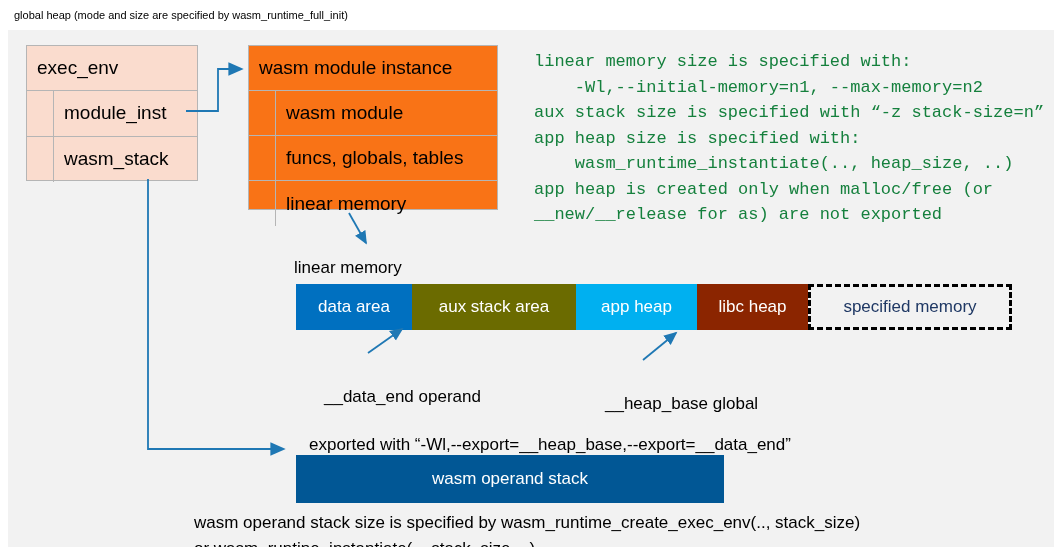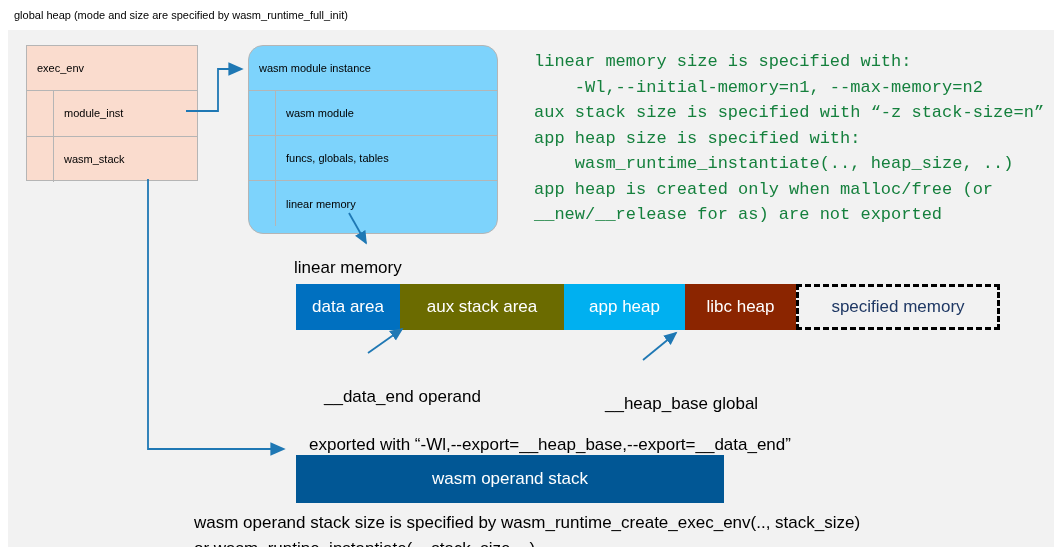--- a/index.html
+++ b/index.html
@@ -50,39 +50,38 @@
     border-bottom: 1px solid #b5b5b5;
   }
   .struct .row:last-child { border-bottom: none; }
   .struct .gutter {
     box-sizing: border-box;
     border-right: 1px solid #b5b5b5;
     height: 100%;
     flex: 0 0 auto;
   }
   .struct .label {
-    font-size: 11px;
+    font-size: 19px;
     padding-left: 10px;
     white-space: nowrap;
   }
 
   
   #exec-env {
     left: 18px; top: 15px; width: 172px; height: 136px;
     background: #fadcce;
   }
   #exec-env .row { height: 45.33px; }
   #exec-env .gutter { width: 27px; }
   #exec-env .head { }
 
   
   #module-inst-box {
-    left: 240px; top: 15px; width: 250px; height: 189px;
-    background: #7dd3fc;
-    border-radius: 15px;
+    left: 240px; top: 15px; width: 250px; height: 165px;
+    background: #f97316;
   }
   #module-inst-box .row { height: 45px; }
   #module-inst-box .gutter { width: 27px; }
 
   
   .note {
     position: absolute;
     font-size: 17px;
     line-height: 25.5px;
     white-space: pre;
@@ -196,21 +195,21 @@
     <div class="note" id="linear-note">linear memory size is specified with:
     -Wl,--initial-memory=n1, --max-memory=n2
 aux stack size is specified with “-z stack-size=n”
 app heap size is specified with:
     wasm_runtime_instantiate(.., heap_size, ..)
 app heap is created only when malloc/free (or
 __new/__release for as) are not exported</div>
 
     <div id="mem-caption">linear memory</div>
     <div id="mem-bar">
-        <div class="seg" style="width: 104px; background: rgb(0, 112, 192);">
+        <div class="seg" style="width: 116px; background: rgb(0, 112, 192);">
           <span>data area</span>
         </div>
         <div class="seg" style="width: 164px; background: rgb(107, 107, 0);">
           <span>aux stack area</span>
         </div>
         <div class="seg" style="width: 121px; background: rgb(0, 176, 240);">
           <span>app heap</span>
         </div>
         <div class="seg" style="width: 111px; background: rgb(139, 37, 0);">
           <span>libc heap</span>

